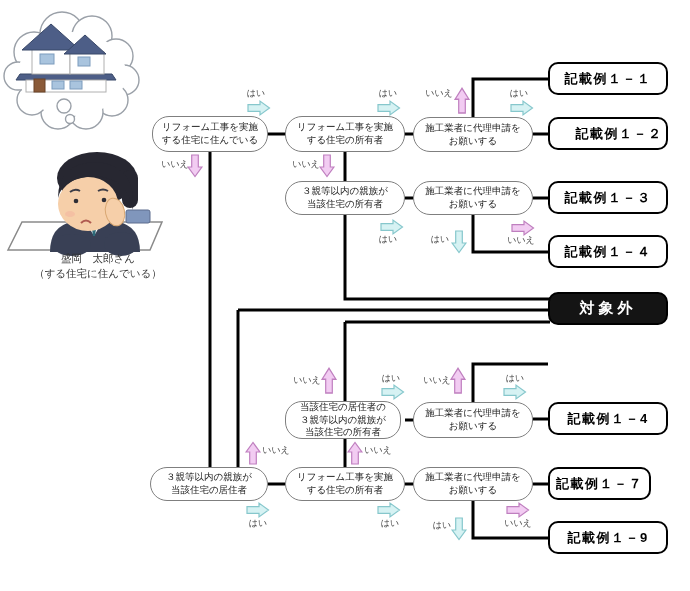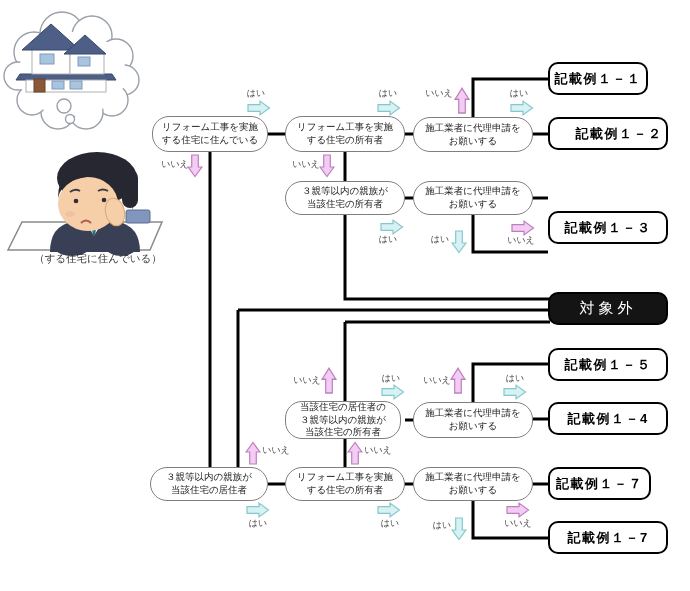--- a/index.html
+++ b/index.html
@@ -7,21 +7,21 @@
          font-family:"Liberation Sans","DejaVu Sans",sans-serif;}
   .wires{position:absolute;left:0;top:0;}
   .qbox{position:absolute;display:flex;align-items:center;justify-content:center;
         text-align:center;white-space:pre-line;font-size:9.5px;line-height:1.32;color:#1a1a1a;
         background:#fff;border:1px solid #7f7f7f;border-radius:17px;box-sizing:border-box;padding:1px 2px;}
   .rbox{position:absolute;display:flex;align-items:center;justify-content:center;
         background:#fff;border:2.5px solid #000;border-radius:10px;box-sizing:border-box;
         font-size:13px;font-weight:bold;color:#000;letter-spacing:1.5px;}
   .xbox{position:absolute;display:flex;align-items:center;justify-content:center;
         background:#141414;border:2.5px solid #000;border-radius:10px;box-sizing:border-box;
-        font-size:15px;font-weight:normal;color:#fff;letter-spacing:4px;}
+        font-size:15px;font-weight:bold;color:#fff;letter-spacing:4px;}
   .lbl{position:absolute;transform:translateX(-50%);font-size:9px;color:#3d3d3d;white-space:nowrap;}
   .caption{position:absolute;left:12px;top:251px;width:172px;text-align:center;
            font-size:10.5px;color:#333;line-height:1.4;}
   .arrow-yes{fill:#d6f2f3;stroke:#86c7cc;stroke-width:1.2;}
   .arrow-no{fill:#f2ccf2;stroke:#bf7fbf;stroke-width:1.2;}
   .wire{stroke:#000;stroke-width:3;fill:none;}
 </style>
 </head>
 <body>
 
@@ -148,28 +148,28 @@
 当該住宅の所有者</div>
   <div class="qbox" style="left:413px;top:402px;width:120px;height:36px;">施工業者に代理申請を
 お願いする</div>
   <div class="qbox" style="left:150px;top:467px;width:118px;height:34px;">３親等以内の親族が
 当該住宅の居住者</div>
   <div class="qbox" style="left:285px;top:467px;width:120px;height:34px;">リフォーム工事を実施
 する住宅の所有者</div>
   <div class="qbox" style="left:413px;top:467px;width:120px;height:34px;">施工業者に代理申請を
 お願いする</div>
 
-  <div class="rbox" style="left:548px;top:62px;width:100px;height:33px;">記載例１－１</div>
+  <div class="rbox" style="left:548px;top:62px;width:120px;height:33px;">記載例１－１</div>
   <div class="rbox" style="left:548px;top:117px;width:120px;height:33px;padding-left:22px;">記載例１－２</div>
-  <div class="rbox" style="left:548px;top:181px;width:120px;height:33px;margin-top:30px;">記載例１－３</div>
+  <div class="rbox" style="left:548px;top:181px;width:120px;height:33px;">記載例１－３</div>
+  <div class="rbox" style="left:548px;top:235px;width:120px;height:33px;">記載例１－４</div>
   <div class="xbox" style="left:548px;top:292px;width:120px;height:33px;">対象外</div>
-  <div class="rbox" style="left:548px;top:348px;width:120px;height:33px;">記載例１－５</div>
   <div class="rbox" style="left:548px;top:402px;width:120px;height:33px;">記載例１－4</div>
   <div class="rbox" style="left:548px;top:467px;width:103px;height:33px;">記載例１－７</div>
-  <div class="rbox" style="left:548px;top:521px;width:120px;height:33px;">記載例１－7</div>
+  <div class="rbox" style="left:548px;top:521px;width:120px;height:33px;">記載例１－9</div>
 
   <span class="lbl" style="left:256px;top:87px;">はい</span>
   <span class="lbl" style="left:388px;top:87px;">はい</span>
   <span class="lbl" style="left:439px;top:87px;">いいえ</span>
   <span class="lbl" style="left:519px;top:87px;">はい</span>
   <span class="lbl" style="left:175px;top:158px;">いいえ</span>
   <span class="lbl" style="left:306px;top:158px;">いいえ</span>
   <span class="lbl" style="left:388px;top:233px;">はい</span>
   <span class="lbl" style="left:440px;top:233px;">はい</span>
   <span class="lbl" style="left:521px;top:234px;">いいえ</span>
@@ -178,16 +178,17 @@
   <span class="lbl" style="left:437px;top:374px;">いいえ</span>
   <span class="lbl" style="left:515px;top:372px;">はい</span>
   <span class="lbl" style="left:276px;top:444px;">いいえ</span>
   <span class="lbl" style="left:378px;top:444px;">いいえ</span>
   <span class="lbl" style="left:258px;top:517px;">はい</span>
   <span class="lbl" style="left:390px;top:517px;">はい</span>
   <span class="lbl" style="left:442px;top:519px;">はい</span>
   <span class="lbl" style="left:518px;top:517px;">いいえ</span>
 
   <div class="caption">
+    <div>盛岡　太郎さん</div>
     <div>（する住宅に住んでいる）</div>
   </div>
 
 </div>
 
 </body></html>

